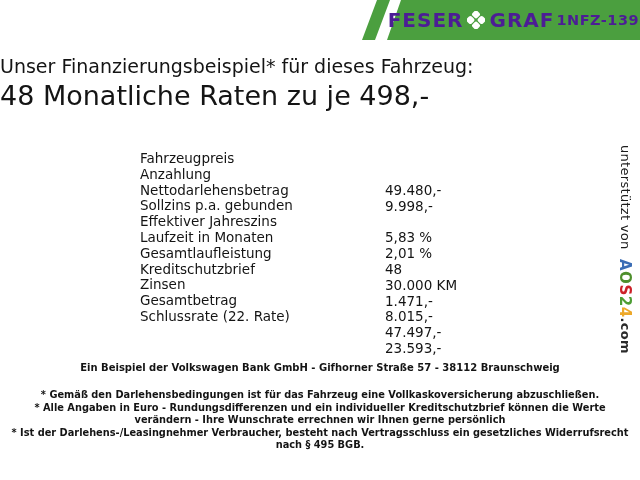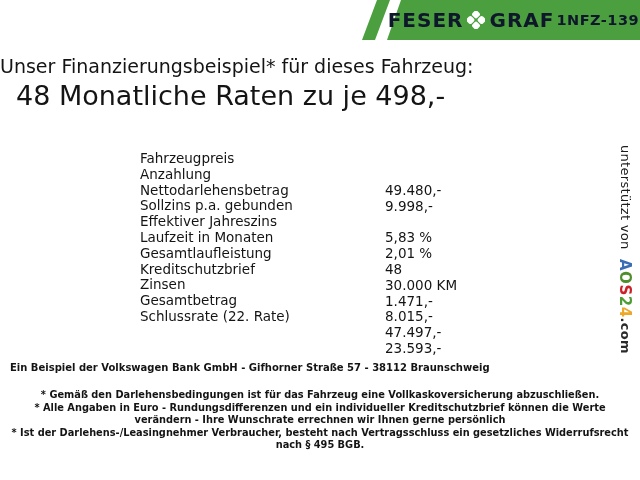--- a/index.html
+++ b/index.html
@@ -29,21 +29,21 @@
   .banner-shard {
     clip-path: polygon(377px 0, 390px 0, 375px 40px, 362px 40px);
   }
   .banner-content {
     position: absolute;
     top: 0; left: 408px;
     width: 232px; height: 40px;
     display: flex;
     align-items: center;
     justify-content: center;
-    color: #0f172a;
+    color: #4c1d95;
     white-space: nowrap;
   }
   .brand-name {
     font-size: 20px;
     font-weight: bold;
     letter-spacing: 1px;
   }
   .clover {
     width: 18px; height: 18px;
     margin: 0 4px;
@@ -57,21 +57,21 @@
   }
 
   
   .title-block {
     position: absolute;
     top: 55px; left: 0;
     width: 640px;
     line-height: 1.2;
   }
   .title-line1 { font-size: 19px; }
-  .title-line2 { font-size: 27px; margin-top: 2px; padding-left: 16px; }
+  .title-line2 { font-size: 27px; margin-top: 2px; }
 
   
   .finance-table {
     position: absolute;
     top: 151px; left: 140px;
     width: 370px;
   }
   .finance-row {
     display: flex;
     height: 15.8px;
@@ -102,20 +102,21 @@
     font-weight: bold;
     font-size: 13px;
     color: #2a2a2a;
   }
 
   
   .footer-bank {
     position: absolute;
     top: 362px; left: 10px;
     width: 620px;
+    text-align: center;
     font-size: 10px;
     font-weight: bold;
   }
   .footer-notes {
     position: absolute;
     top: 389px; left: 10px;
     width: 620px;
     text-align: center;
     font-size: 9.8px;
     font-weight: bold;

